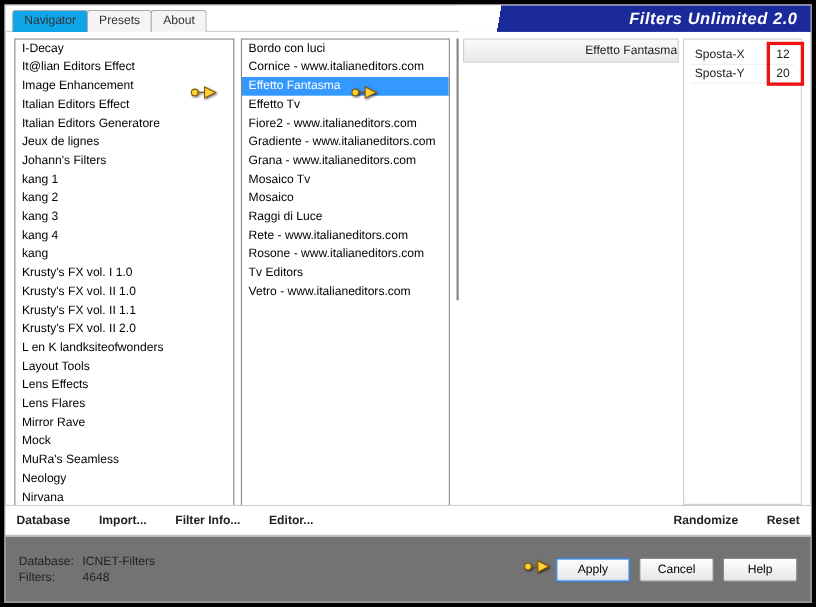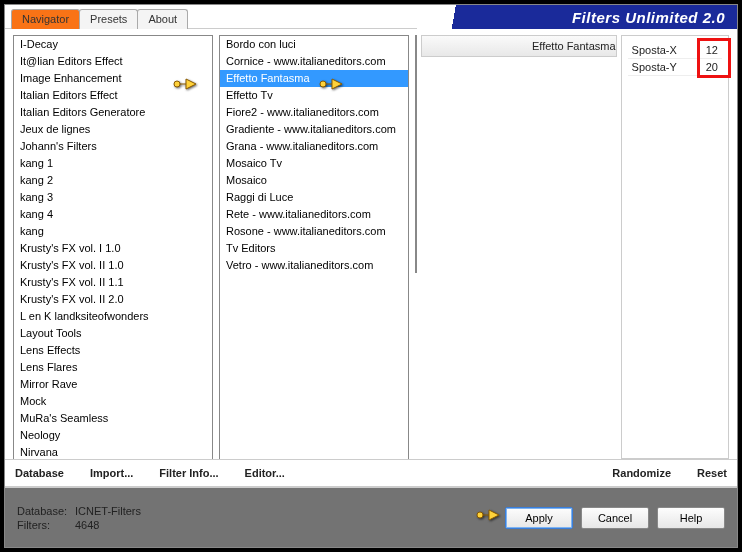--- a/index.html
+++ b/index.html
@@ -49,21 +49,21 @@
     border: 1px solid #aaa;
     border-bottom: none;
     background: #f4f4f4;
     font-size: 11px;
     color: #333;
     border-top-left-radius: 3px;
     border-top-right-radius: 3px;
     margin-right: -1px;
     cursor: pointer;
   }
-  .tab.active { background: #f97316; position: relative; z-index: 2; }
+  .tab.active { background: #0ea5e9; position: relative; z-index: 2; }
   .main {
     position: absolute;
     left: 0; right: 0; top: 24px; bottom: 0;
     display: flex;
     flex-direction: column;
   }
   .content {
     flex: 1;
     display: flex;
     padding: 6px 8px 0 8px;

